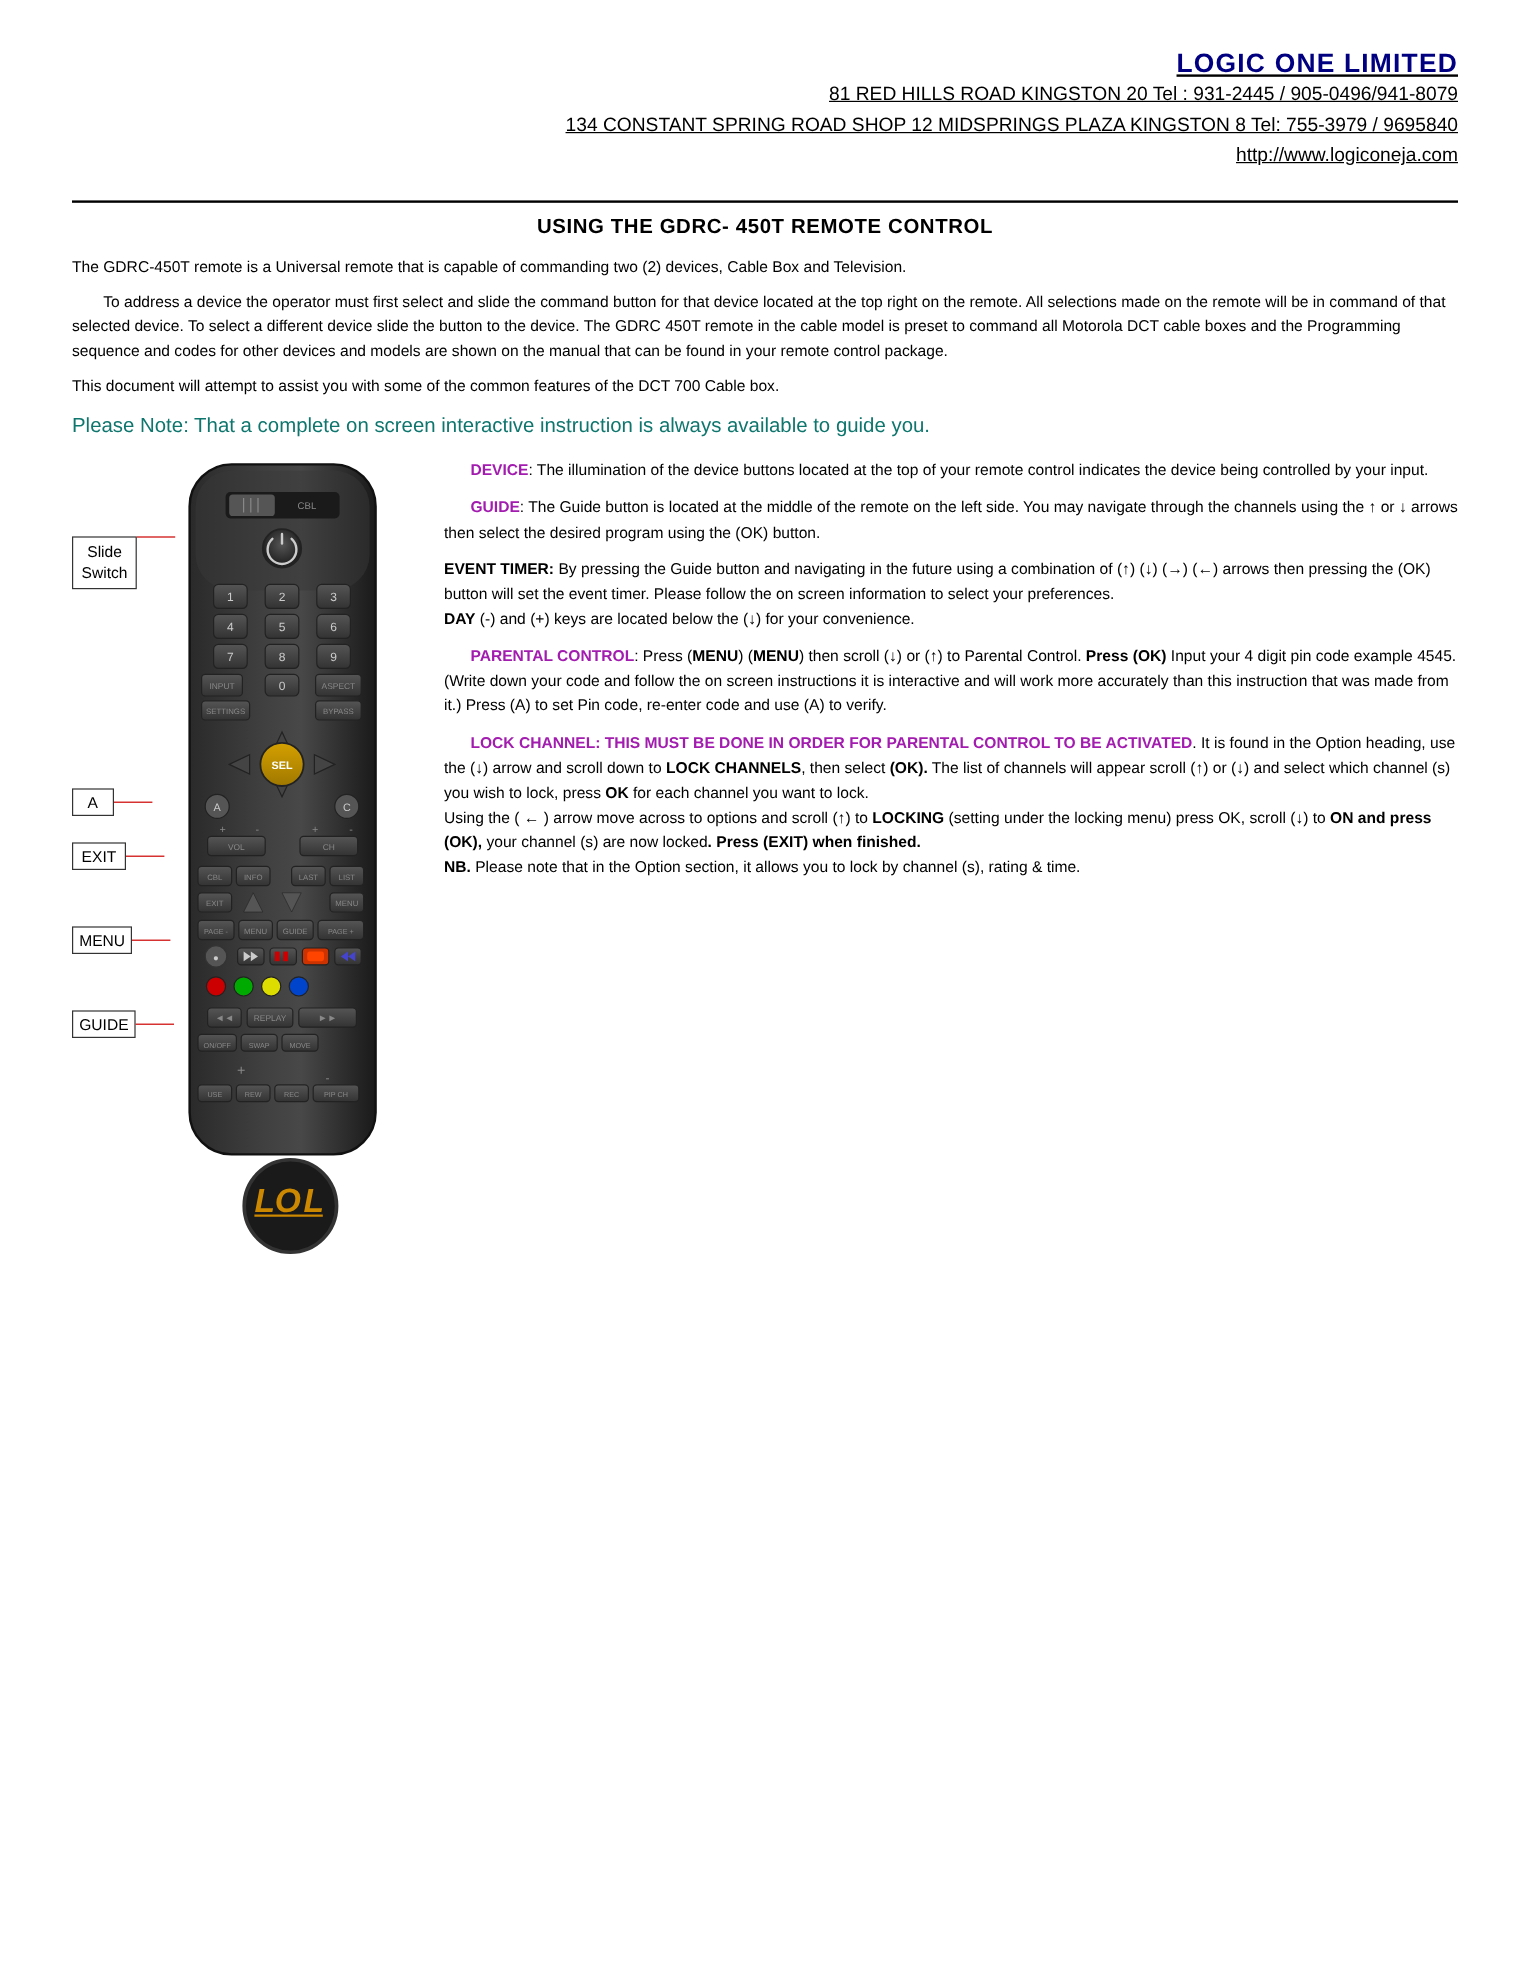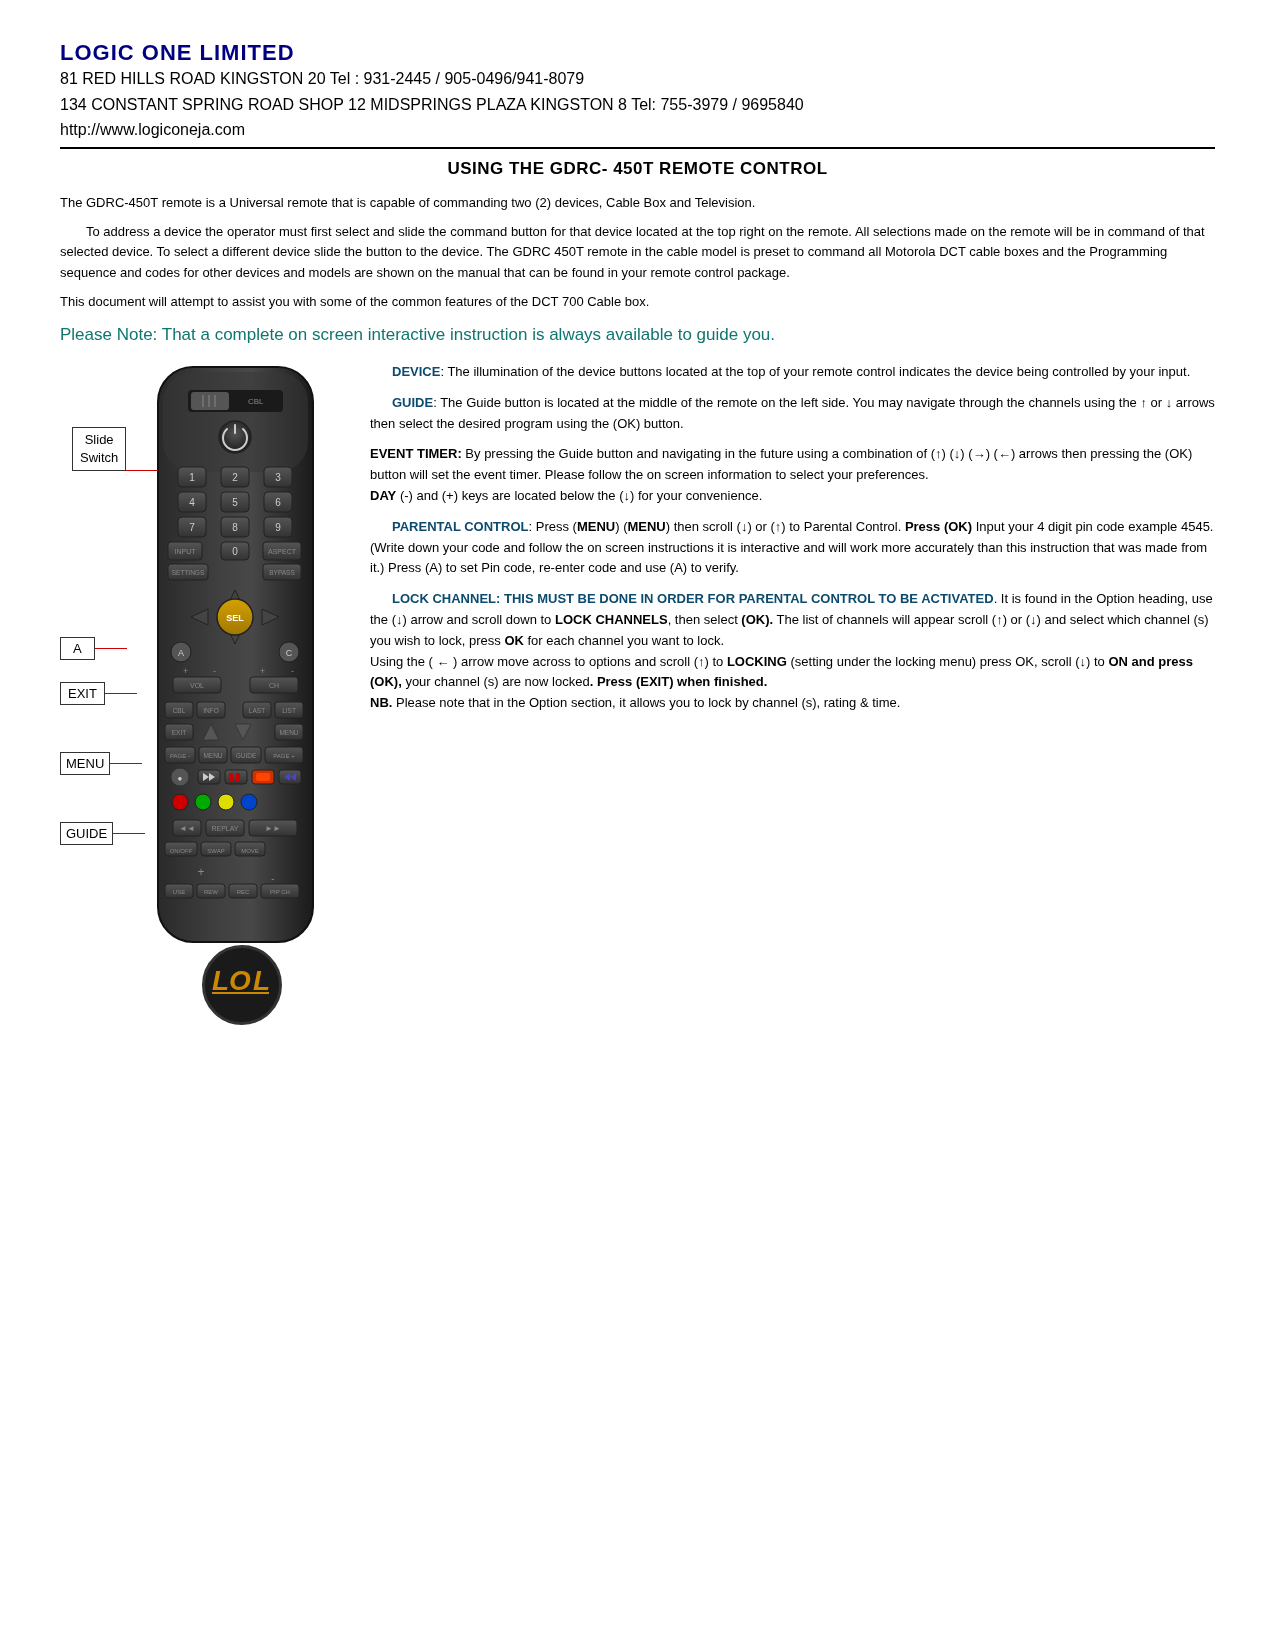--- a/index.html
+++ b/index.html
@@ -6,22 +6,23 @@
     body {
       background: #fff;
       font-family: Arial, sans-serif;
       font-size: 13px;
       color: #000;
       width: 1275px;
       min-height: 1651px;
       padding: 40px 60px;
     }
     .header {
-      text-align: left;
-      margin-bottom: 4px;
+      text-align: right;
+      margin-bottom: 24px;
+      text-decoration: underline;
     }
     .header h1 {
       font-size: 22px;
       font-weight: bold;
       color: #000080;
       letter-spacing: 1px;
     }
     .header .address {
       font-size: 16px;
       line-height: 1.6;
@@ -70,21 +71,21 @@
       width: 290px;
     }
     .right-panel {
       flex: 1;
       font-size: 13px;
       line-height: 1.6;
     }
     .right-panel p {
       margin-bottom: 10px;
     }
-    .right-panel .colored { color: #0c4a6e; font-weight: bold; padding-left: 22px; }
+    .right-panel .colored { color: #a21caf; font-weight: bold; padding-left: 22px; }
   </style>
 </head>
 <body>
 
 <div>
 
   <div class="header">
     <h1>LOGIC ONE LIMITED</h1>
     <div class="address">
       <div>81 RED HILLS ROAD KINGSTON 20  Tel : 931-2445 / 905-0496/941-8079</div>
@@ -103,21 +104,21 @@
     <p>This document will attempt to assist you with some of the common features of the DCT 700 Cable box.</p>
     <p class="note-text">Please Note: That a complete on screen interactive instruction is always available to guide you.</p>
   </div>
 
   <div class="main-content">
 
     <div class="left-panel">
 
       <div style="position:relative; width:280px;">
 
-        <div style="position:absolute; left:12px; top:65px; display:flex; align-items:flex-end; z-index:10;">
+        <div style="position:absolute; left:0; top:65px; display:flex; align-items:flex-start; z-index:10;">
           <div style="border:1.5px solid #333; padding:3px 7px; background:#fff; font-size:13px; white-space:nowrap; min-width:52px; text-align:center; line-height:1.4;">Slide<br>Switch</div>
           <div style="width:32px; height:1.5px; background:#cc0000;"></div>
         </div>
 
         <div style="position:absolute; left:0; top:275px; display:flex; align-items:center; z-index:10;">
           <div style="border:1.5px solid #333; padding:3px 12px; background:#fff; font-size:13px; text-align:center;">A</div>
           <div style="width:32px; height:1.5px; background:#cc0000;"></div>
         </div>
 
         <div style="position:absolute; left:0; top:320px; display:flex; align-items:center; z-index:10;">

